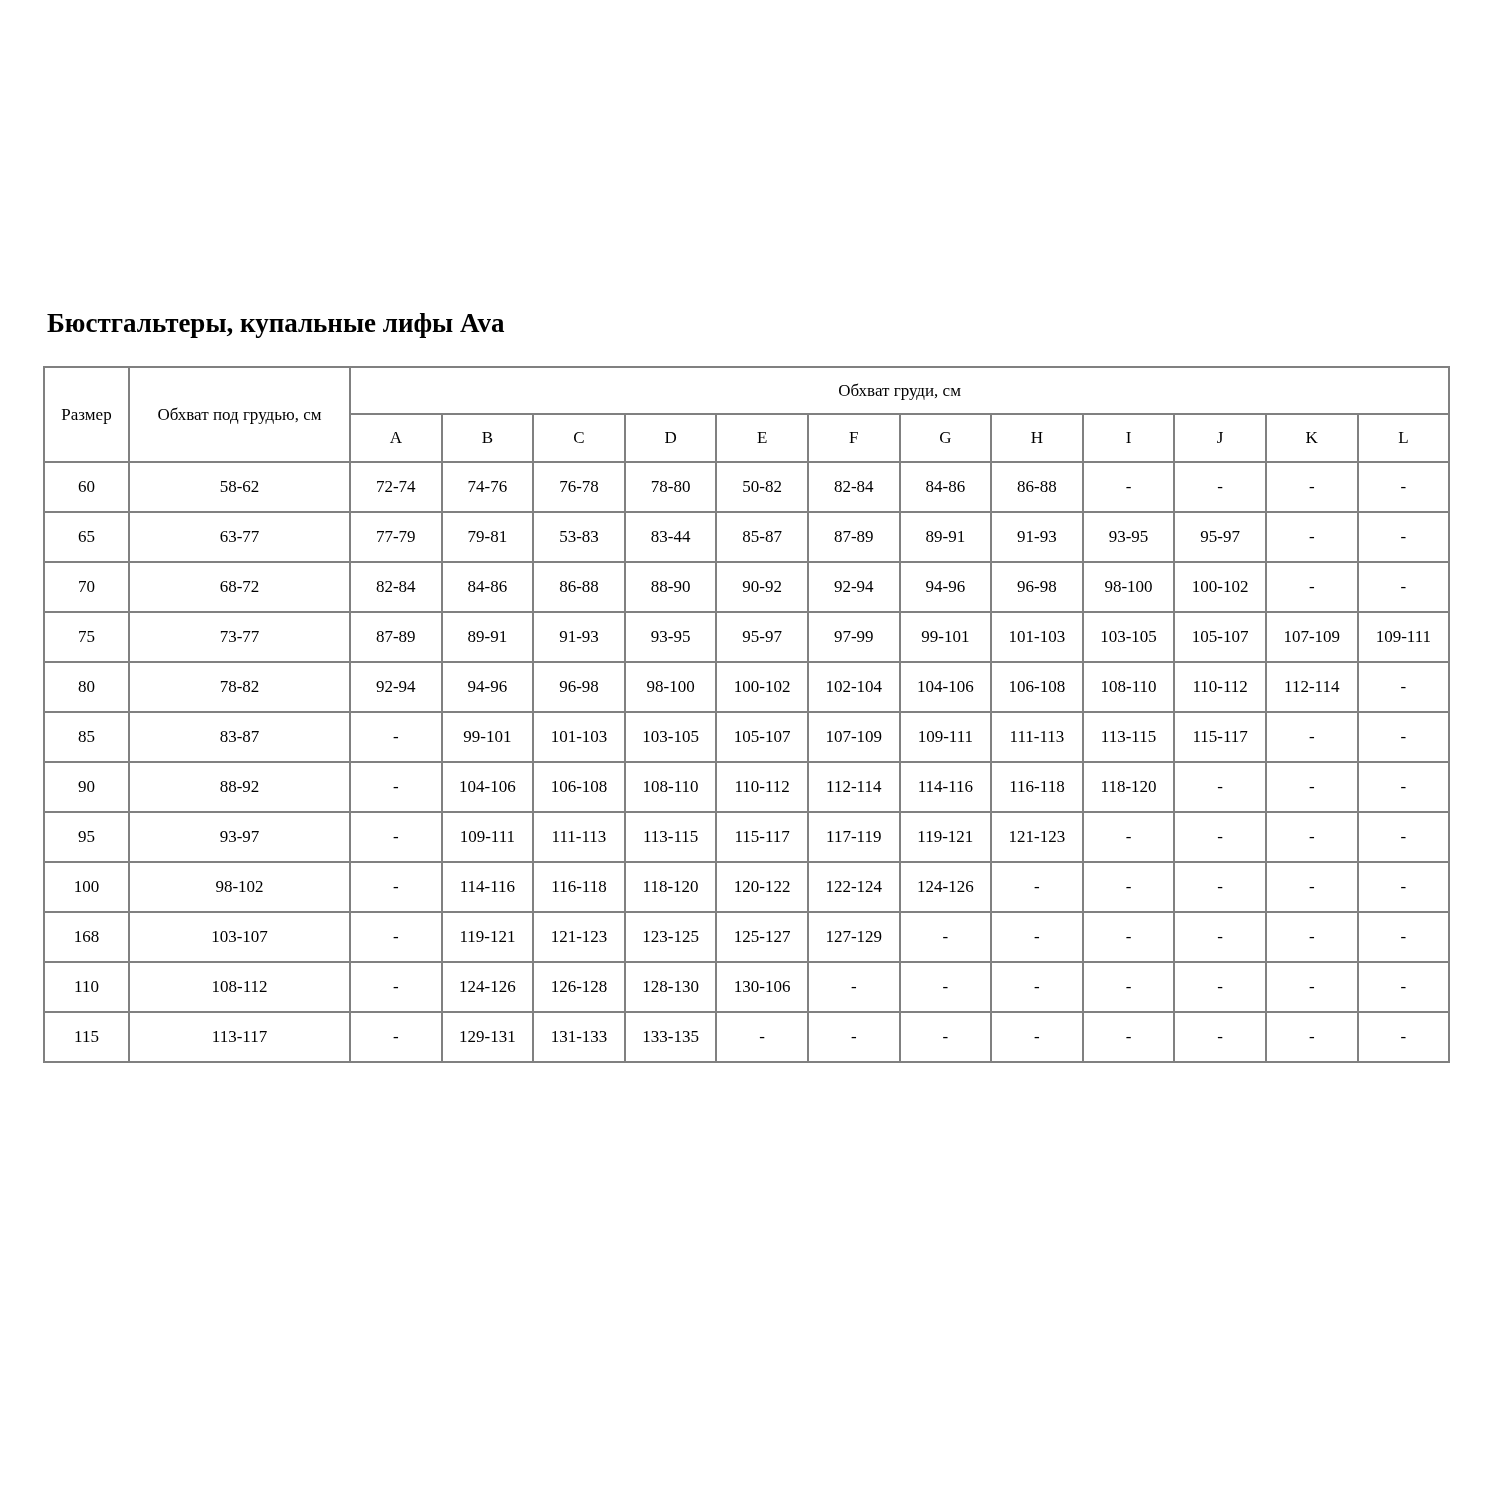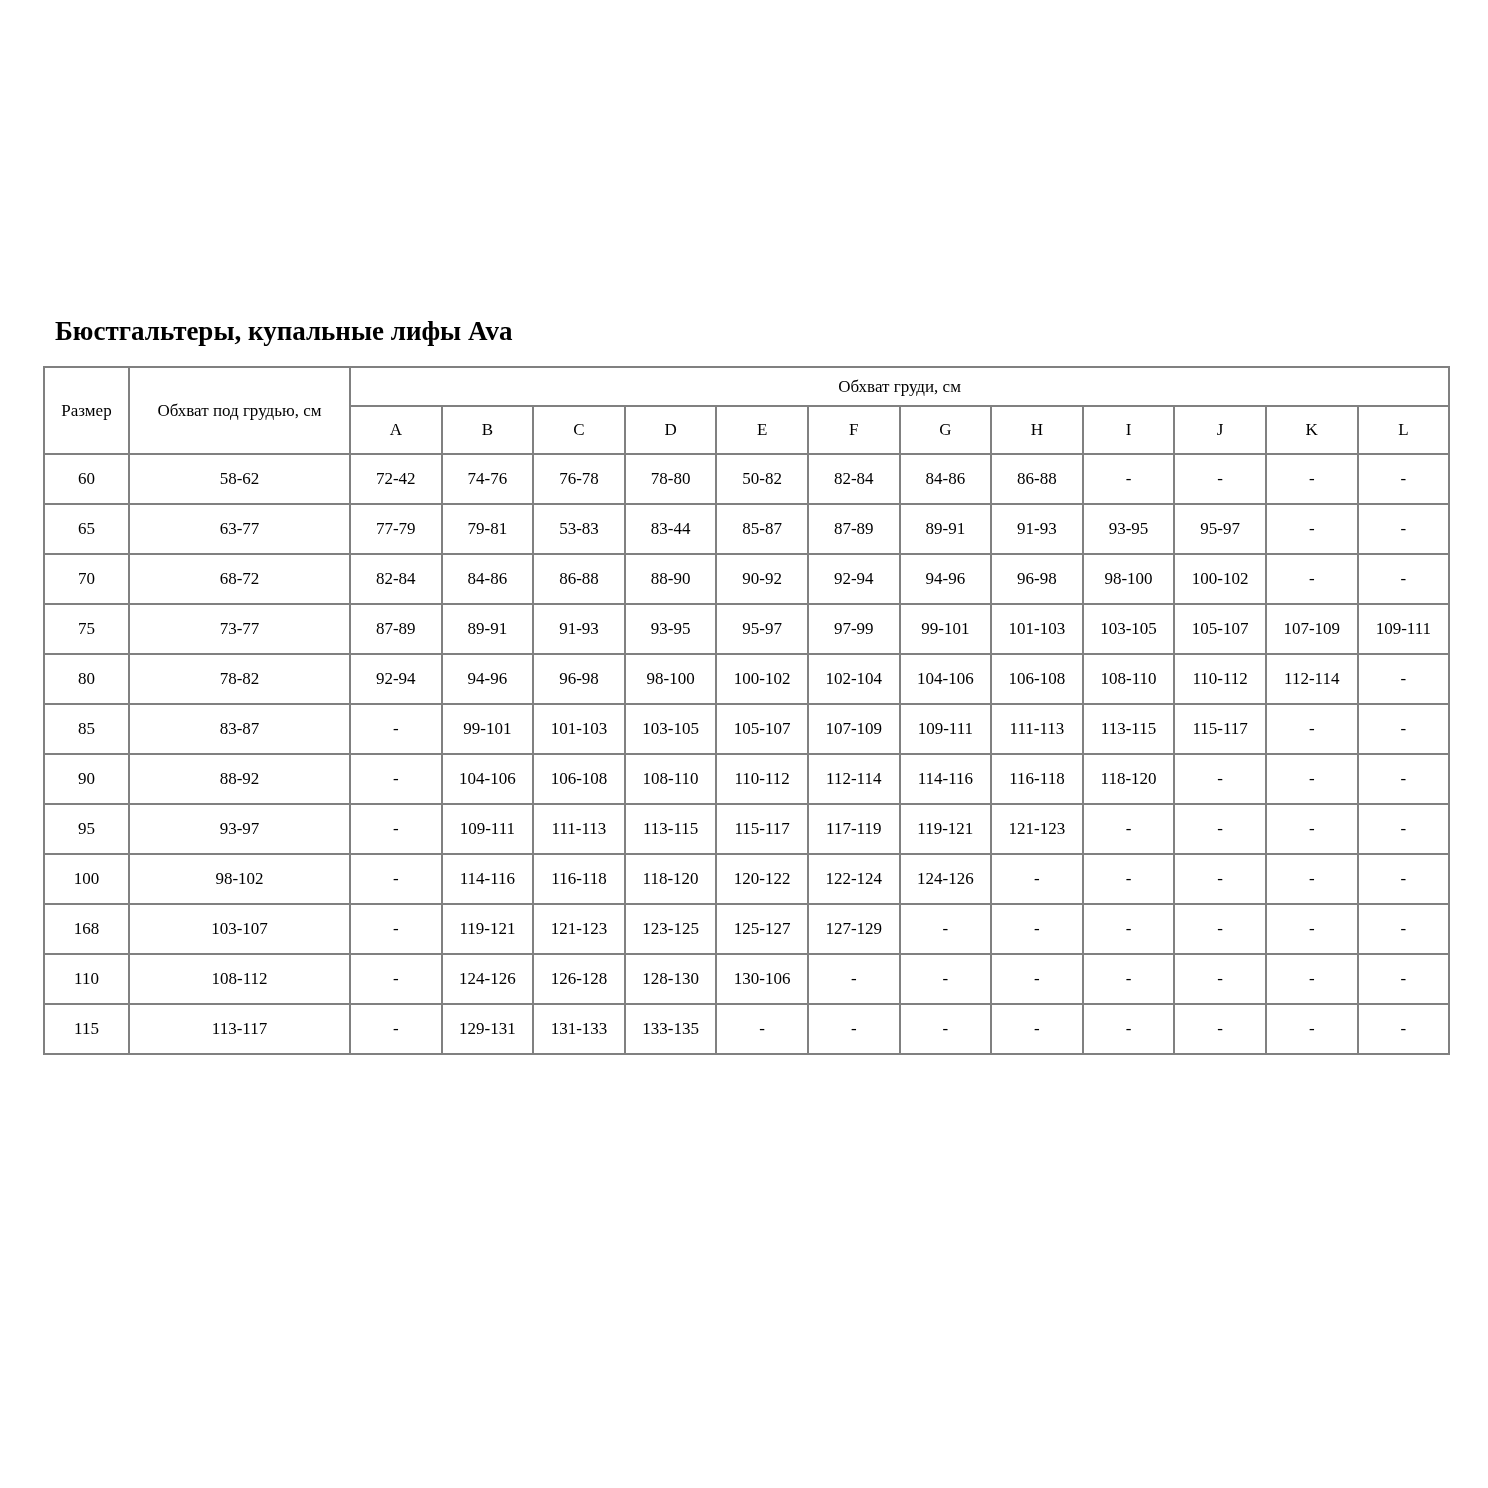--- a/index.html
+++ b/index.html
@@ -10,21 +10,21 @@
     background: var(--bg-color);
     color: var(--text-color);
     font-family: "Liberation Serif", serif;
   }
   .page {
     position: relative;
     width: 1488px; height: 1488px;
     overflow: hidden;
   }
   .page-title {
-    margin: 12px;
+    margin: 4px;
     position: absolute;
     left: 43px;
     top: 303px;
     font-size: 27px;
     font-weight: bold;
     line-height: 1.2;
     white-space: nowrap;
   }
   table.size-chart {
     position: absolute;
@@ -38,21 +38,21 @@
   table.size-chart td {
     border: 2px solid var(--border-color);
     text-align: center;
     vertical-align: middle;
     font-weight: normal;
     font-size: 17px;
     padding: 0;
     overflow: hidden;
     white-space: nowrap;
   }
-  tr.group-header-row th { height: 39px; }
+  tr.group-header-row th { height: 47px; }
   tr.cup-letters-row th { height: 48px; }
   tbody tr td { height: 50px; }
 </style>
 </head>
 <body>
 
 <div class="page">
 
   <h1 class="page-title">Бюстгальтеры, купальные лифы Ava</h1>
 
@@ -91,21 +91,21 @@
           <th>I</th>
           <th>J</th>
           <th>K</th>
           <th>L</th>
         </tr>
     </thead>
     <tbody id="table-body">
         <tr>
           <td>60</td>
           <td>58-62</td>
-          <td>72-42</td>
+          <td>72-74</td>
           <td>74-76</td>
           <td>76-78</td>
           <td>78-80</td>
           <td>50-82</td>
           <td>82-84</td>
           <td>84-86</td>
           <td>86-88</td>
           <td>-</td>
           <td>-</td>
           <td>-</td>

